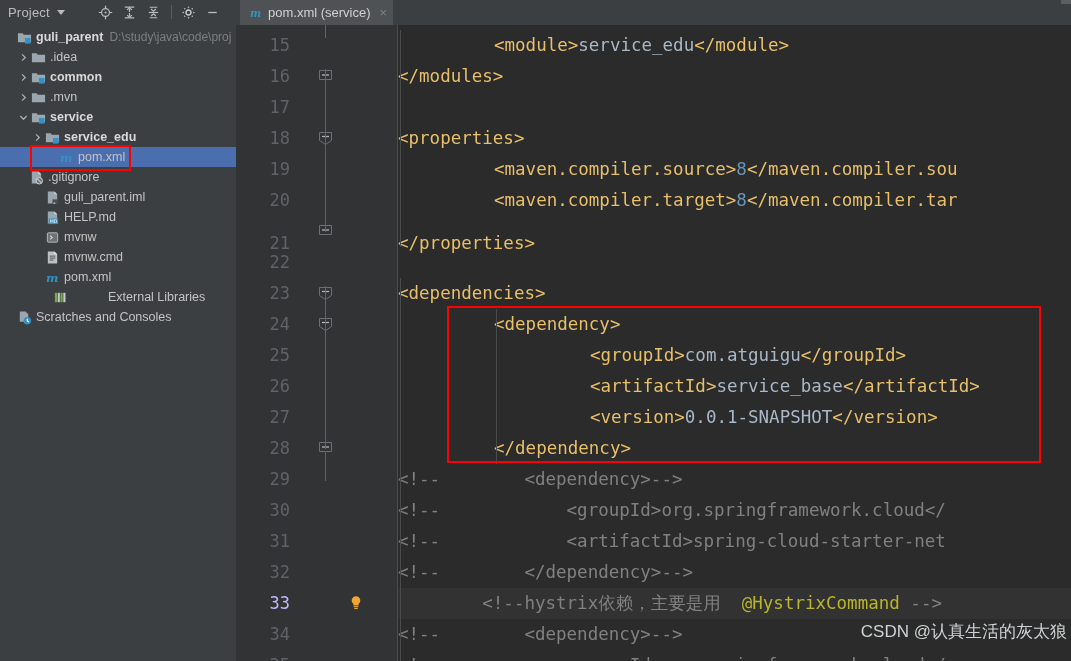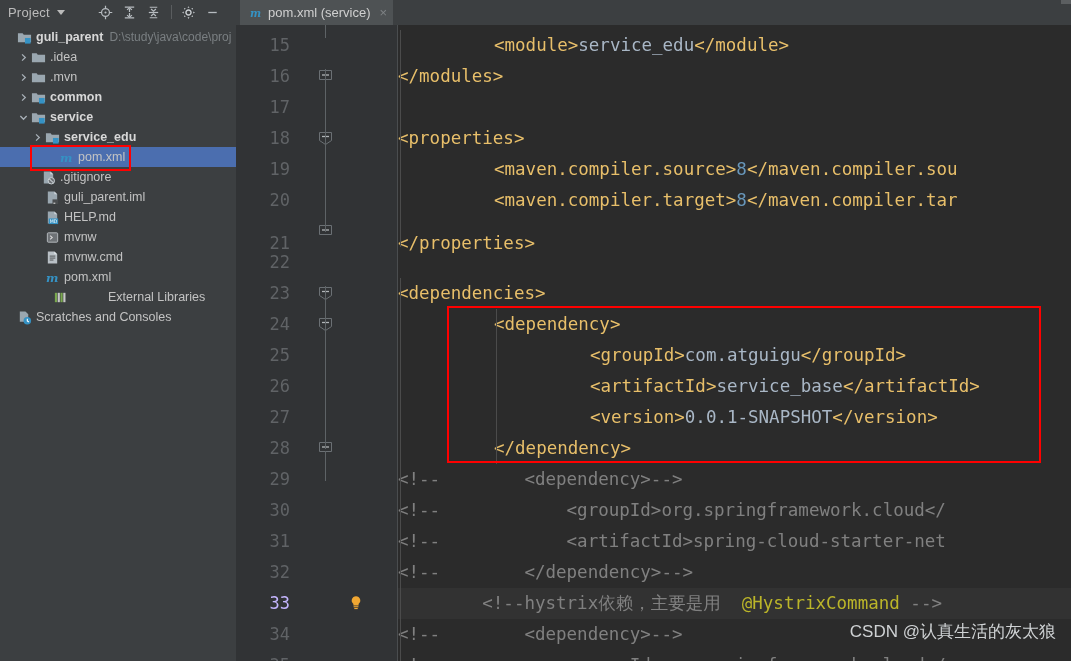--- a/index.html
+++ b/index.html
@@ -70,21 +70,21 @@
   .num8{color:#6897bb;}
   .cmt{color:#808080;}
   .ann{color:#bbb529;}
 
   .foldmark{position:absolute;left:82px;width:15px;height:15px;}
   .foldline{position:absolute;left:89px;width:1px;background:#5e6366;}
   .bulb{position:absolute;left:113px;width:14px;height:16px;}
   .indent{position:absolute;width:1px;background:#4b4b4b;}
 
   .watermark{
-    position:absolute;right:15px;bottom:18px;
+    position:absolute;right:4px;bottom:18px;
     font-family:"Liberation Sans",sans-serif;font-size:17px;color:#cfd2d4;white-space:nowrap;
   }
   .vscroll-top{position:absolute;right:0;top:0;width:10px;height:4px;background:#5c5f61;}
 </style>
 </head>
 <body>
 
 <div class="app">
 
   <div class="sidebar">
@@ -157,37 +157,37 @@
         </div>
         <div class="row" style="padding-left: 18px;">
           <span class="arrow">
             <svg width="9" height="9" viewBox="0 0 10 10">
               <path d="M3.4 1.5L7 5l-3.6 3.5" fill="none" stroke="#a9b1b8" stroke-width="1.4"></path>
             </svg>
           </span>
           <span class="ico">
             <svg width="15" height="15" viewBox="0 0 16 16">
               <path d="M1 3.5h5l1.2 1.5H15v8H1z" fill="#9aa7b0"></path>
-            </svg>
-          </span>
-          <span class="lbl">.mvn</span>
+              <rect x="8.5" y="8.5" width="6" height="6" fill="#3592c4"></rect>
+            </svg>
+          </span>
+          <span class="lbl b">common</span>
         </div>
         <div class="row" style="padding-left: 18px;">
           <span class="arrow">
             <svg width="9" height="9" viewBox="0 0 10 10">
               <path d="M3.4 1.5L7 5l-3.6 3.5" fill="none" stroke="#a9b1b8" stroke-width="1.4"></path>
             </svg>
           </span>
           <span class="ico">
             <svg width="15" height="15" viewBox="0 0 16 16">
               <path d="M1 3.5h5l1.2 1.5H15v8H1z" fill="#9aa7b0"></path>
-              <rect x="8.5" y="8.5" width="6" height="6" fill="#3592c4"></rect>
-            </svg>
-          </span>
-          <span class="lbl b">common</span>
+            </svg>
+          </span>
+          <span class="lbl">.mvn</span>
         </div>
         <div class="row" style="padding-left: 18px;">
           <span class="arrow">
             <svg width="9" height="9" viewBox="0 0 10 10">
               <path d="M1.5 3.4L5 7l3.5-3.6" fill="none" stroke="#a9b1b8" stroke-width="1.4"></path>
             </svg>
           </span>
           <span class="ico">
             <svg width="15" height="15" viewBox="0 0 16 16">
               <path d="M1 3.5h5l1.2 1.5H15v8H1z" fill="#9aa7b0"></path>
@@ -212,21 +212,21 @@
         </div>
         <div class="row sel" style="padding-left: 46px;">
           <span class="arrow"></span>
           <span class="ico">
             <svg width="15" height="15" viewBox="0 0 16 16">
               <text x="1" y="12.5" font-family="DejaVu Serif, serif" font-size="12.5" font-style="italic" font-weight="bold" fill="#3592c4">m</text>
             </svg>
           </span>
           <span class="lbl">pom.xml</span>
         </div>
-        <div class="row" style="padding-left: 28px;">
+        <div class="row" style="padding-left: 16px;">
           <span class="arrow"></span>
           <span class="ico">
             <svg width="15" height="15" viewBox="0 0 16 16">
               <path d="M3 1.5h7l3 3v10H3z" fill="#9aa7b0"></path>
               <path d="M10 1.5l3 3h-3z" fill="#cfd6db"></path>
               <circle cx="11" cy="11.5" r="3.4" fill="#6e7276" stroke="#cfd6db" stroke-width="1"></circle>
               <path d="M8.8 9.4l4.4 4.2" stroke="#cfd6db" stroke-width="1.1"></path>
             </svg>
           </span>
           <span class="lbl">.gitignore</span>

